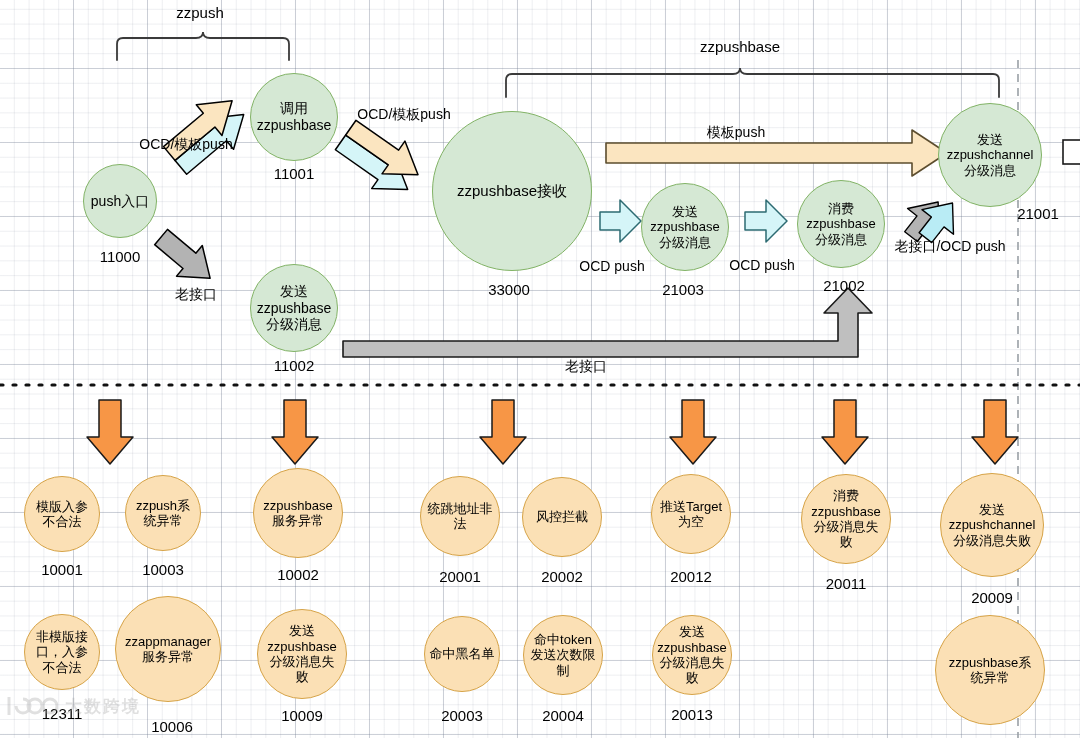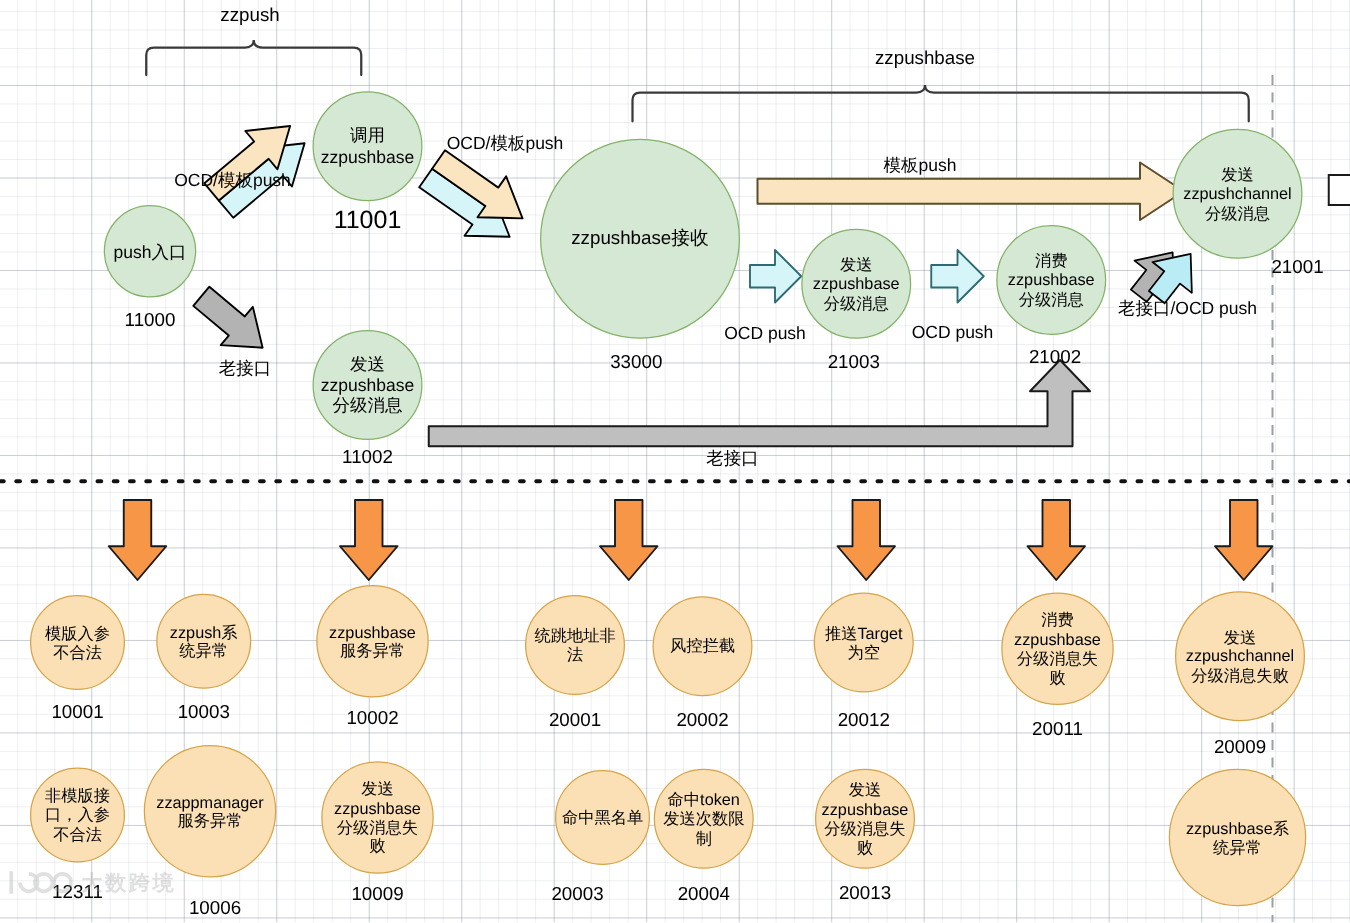--- a/index.html
+++ b/index.html
@@ -100,21 +100,21 @@
   <div id="brace-labels">
       <div class="brace-label" style="left: 200px; top: 4px; transform: translateX(-50%); font-size: 15px;">zzpush</div>
       <div class="brace-label" style="left: 740px; top: 38px; transform: translateX(-50%); font-size: 15px;">zzpushbase</div>
     </div>
 
   <div id="flow-layer">
       <div class="node green" style="left: 83px; top: 164px; width: 74px; height: 74px; font-size: 14px; padding: 0px 2px;">push入口</div>
       <div class="code" style="left: 120px; top: 248px; transform: translateX(-50%); font-size: 15px;">11000</div>
       <div class="node green" style="left: 250px; top: 73px; width: 88px; height: 88px; font-size: 14px; padding: 0px 2px;">调用
 zzpushbase</div>
-      <div class="code" style="left: 294px; top: 165px; transform: translateX(-50%); font-size: 20px; text-align: right;">11001</div>
+      <div class="code" style="left: 294px; top: 165px; transform: translateX(-50%); font-size: 15px; text-align: right;">11001</div>
       <div class="node green" style="left: 250px; top: 264px; width: 88px; height: 88px; font-size: 14px; padding: 0px 2px;">发送
 zzpushbase
 分级消息</div>
       <div class="code" style="left: 294px; top: 357px; transform: translateX(-50%); font-size: 15px;">11002</div>
       <div class="node green" style="left: 432px; top: 111px; width: 160px; height: 160px; font-size: 15px; padding: 0px 2px;">zzpushbase接收</div>
       <div class="code" style="left: 509px; top: 281px; transform: translateX(-50%); font-size: 15px;">33000</div>
       <div class="node green" style="left: 641px; top: 183px; width: 88px; height: 88px; font-size: 13px; padding: 0px 2px;">发送
 zzpushbase
 分级消息</div>
       <div class="code" style="left: 683px; top: 281px; transform: translateX(-50%); font-size: 15px;">21003</div>
@@ -171,21 +171,21 @@
 不合法</div>
       <div class="code" style="left: 62px; top: 705px; transform: translateX(-50%); font-size: 15px;">12311</div>
       <div class="node orange" style="left: 115px; top: 596px; width: 106px; height: 106px; font-size: 13px; padding: 0px 2px;">zzappmanager
 服务异常</div>
       <div class="code" style="left: 172px; top: 718px; transform: translateX(-50%); font-size: 15px;">10006</div>
       <div class="node orange" style="left: 257px; top: 609px; width: 90px; height: 90px; font-size: 13px; padding: 0px 2px;">发送
 zzpushbase
 分级消息失
 败</div>
       <div class="code" style="left: 302px; top: 707px; transform: translateX(-50%); font-size: 15px;">10009</div>
-      <div class="node orange" style="left: 444px; top: 616px; width: 76px; height: 76px; font-size: 13px; padding: 0px 2px;">命中黑名单</div>
+      <div class="node orange" style="left: 424px; top: 616px; width: 76px; height: 76px; font-size: 13px; padding: 0px 2px;">命中黑名单</div>
       <div class="code" style="left: 462px; top: 707px; transform: translateX(-50%); font-size: 15px;">20003</div>
       <div class="node orange" style="left: 523px; top: 615px; width: 80px; height: 80px; font-size: 13px; padding: 0px 2px;">命中token
 发送次数限
 制</div>
       <div class="code" style="left: 563px; top: 707px; transform: translateX(-50%); font-size: 15px;">20004</div>
       <div class="node orange" style="left: 652px; top: 615px; width: 80px; height: 80px; font-size: 13px; padding: 0px 2px;">发送
 zzpushbase
 分级消息失
 败</div>
       <div class="code" style="left: 692px; top: 706px; transform: translateX(-50%); font-size: 15px;">20013</div>

